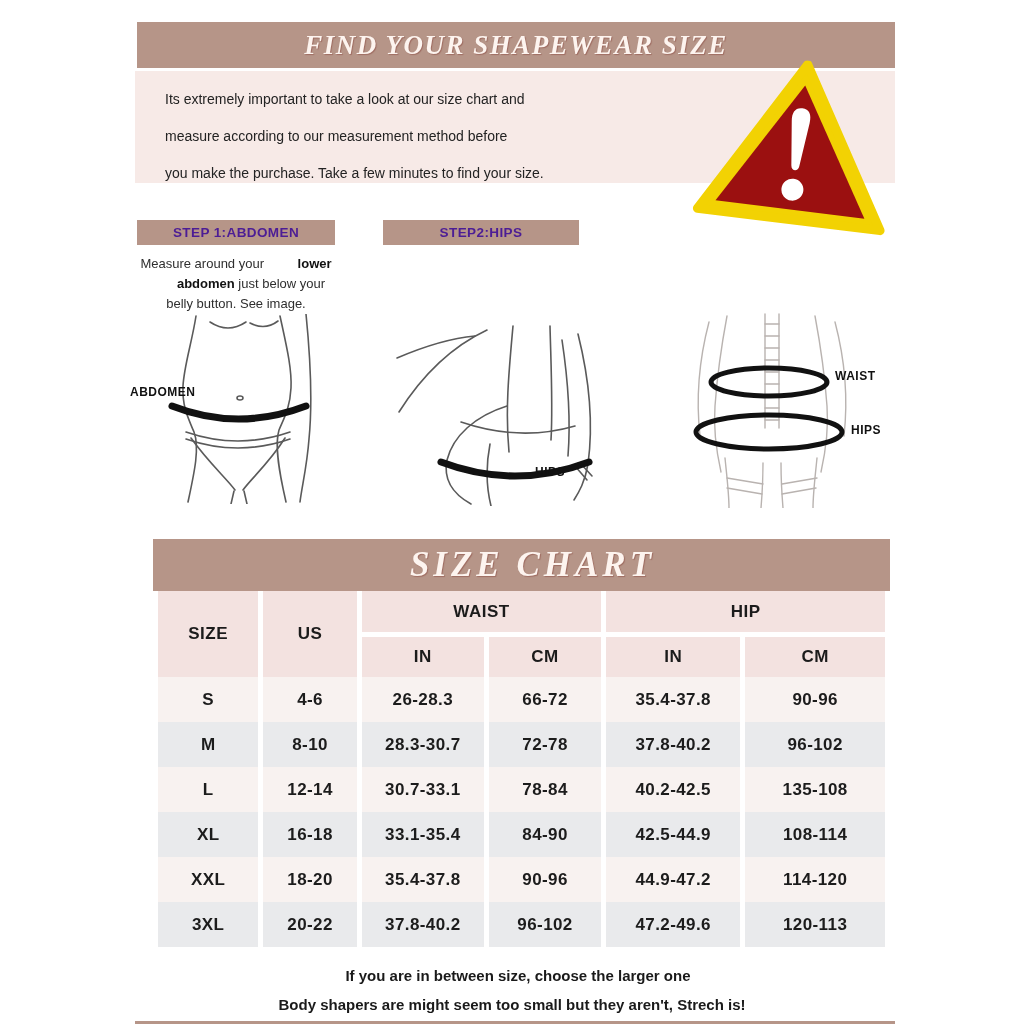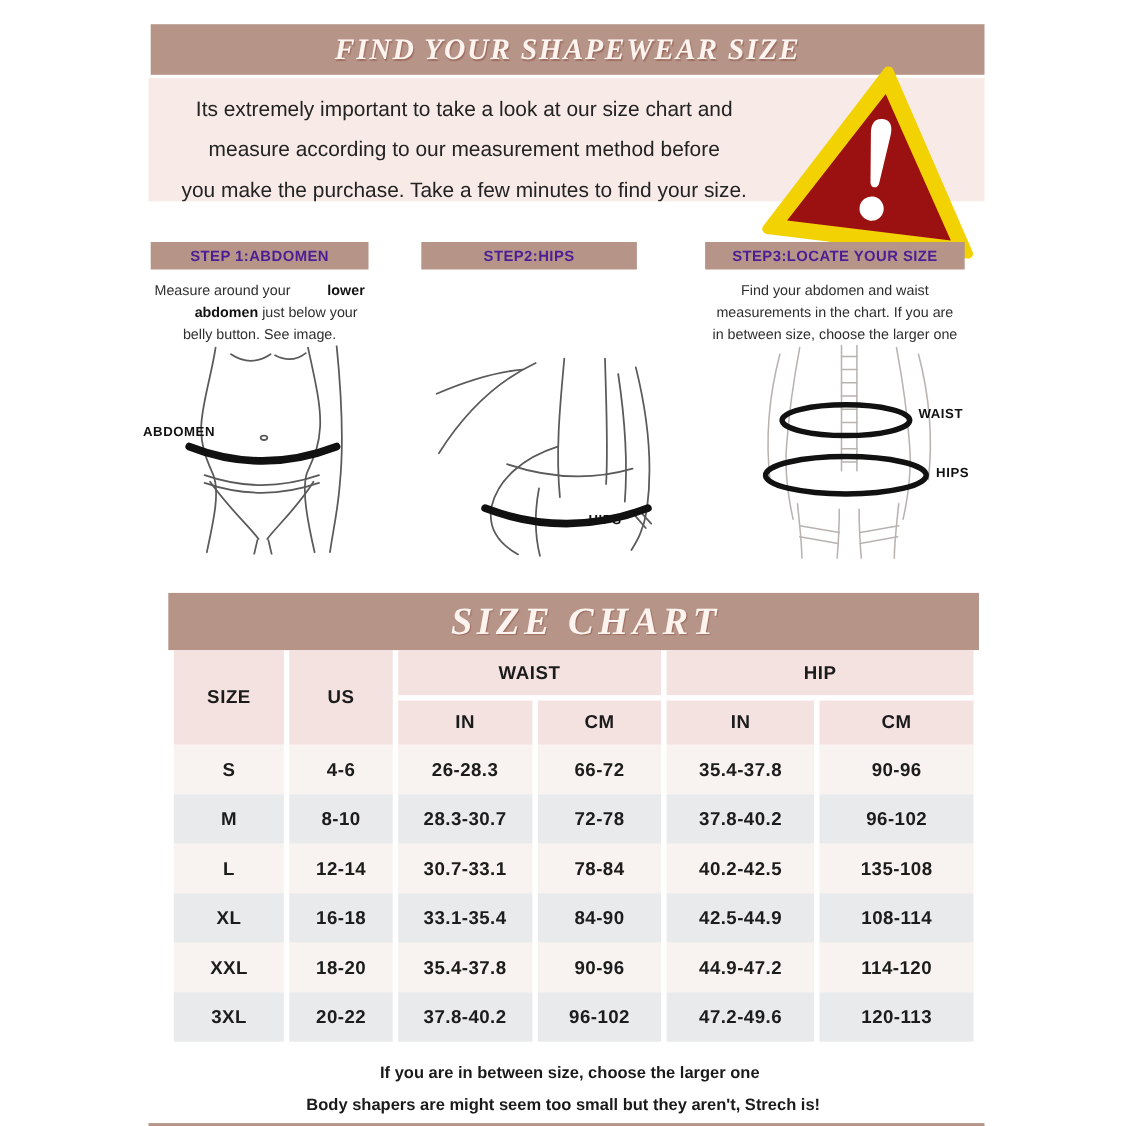--- a/index.html
+++ b/index.html
@@ -19,21 +19,21 @@
     text-shadow:1px 1px 1px rgba(130,60,50,.45);
   }
 
   
   .intro-box {
     position:absolute; left:135px; top:59px; width:760px; height:112px;
     background:#f7eae7;
   }
   .intro-text {
     position:absolute; left:30px; top:10px;
-    font-size:19px; line-height:37px; color:#232323;text-align:center;
+    font-size:14px; line-height:37px; color:#232323;
   }
 
   
   .warning-wrap {
     position:absolute; left:698px; top:48px; width:200px; height:168px;
     transform:rotate(7deg);
   }
 
   
   .step { position:absolute; top:208px; }
@@ -127,28 +127,20 @@
       <span>Measure around your </span><b>lower</b><br>
       <b>abdomen</b><span> just below your</span><br>
       <span>belly button. See image.</span>
     </div>
   </div>
 
   <div class="step step-2">
     <div class="step-header">STEP2:HIPS</div>
   </div>
 
-  <div class="step step-3">
-    <div class="step-header">STEP3:LOCATE YOUR SIZE</div>
-    <div class="step-body">
-      <span>Find your abdomen and waist</span><br>
-      <span>measurements in the chart. If you are</span><br>
-      <span>in between size, choose the larger one</span>
-    </div>
-  </div>
 
   <svg class="fig fig-a" width="220" height="190" viewBox="0 0 220 190">
     <g fill="none" stroke="#5a5a5a" stroke-width="1.6" stroke-linecap="round">
       <path d="M68,2 C64,28 56,52 55,72 C54,92 60,104 66,118 C72,134 66,160 60,188"></path>
       <path d="M152,2 C158,30 164,54 163,74 C162,94 156,104 151,116 C146,132 152,162 158,188"></path>
       <path d="M178,0 C182,40 185,85 181,125 C179,152 174,172 172,188"></path>
       <path d="M82,8 Q100,20 118,8"></path>
       <path d="M122,9 Q137,17 150,7"></path>
       <path d="M58,118 Q110,136 162,118"></path>
       <path d="M58,125 Q110,143 162,125"></path>

